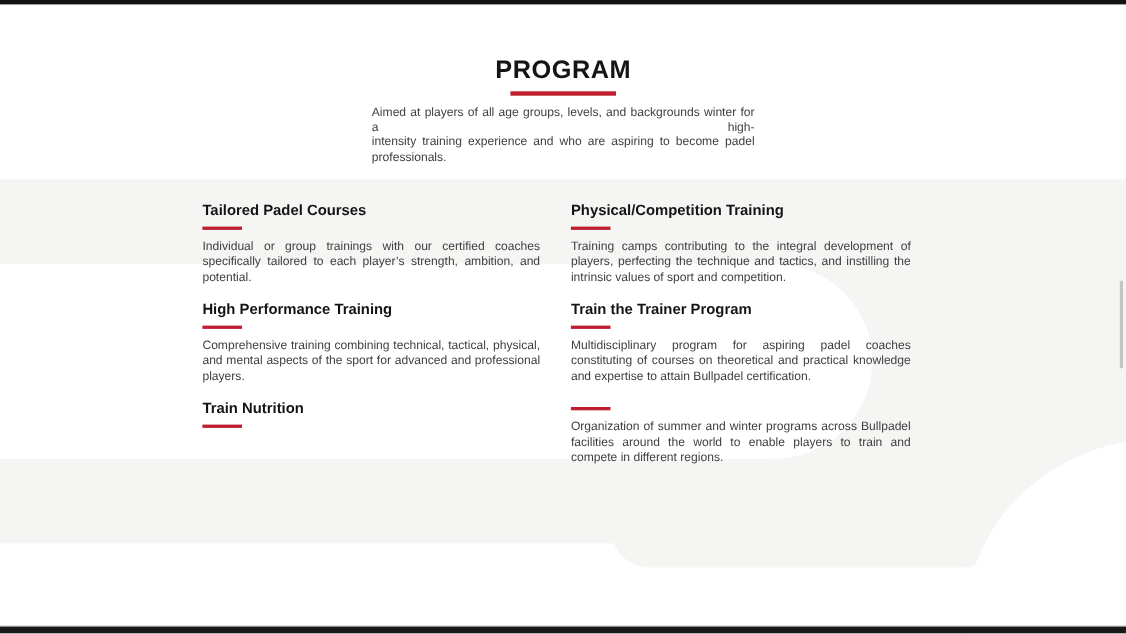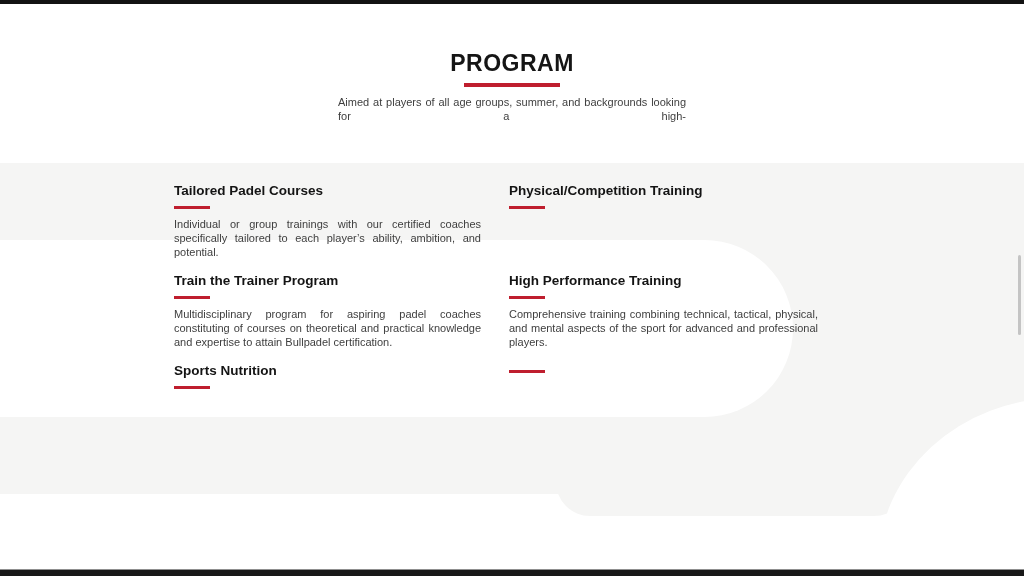--- a/index.html
+++ b/index.html
@@ -20,21 +20,21 @@
 
   
   .header { position: absolute; top: 50px; left: 0; width: 1024px; }
   .page-title { text-align: center; font-size: 23px; font-weight: bold; color: #151515; letter-spacing: 0.5px; }
   .title-underline { width: 96px; height: 4px; background: #bf1e2e; margin: 6px auto 0 auto; }
   .subtitle { width: 348px; margin: 9px auto 0 auto; font-size: 11px; line-height: 13.5px; color: #3e3e3e; }
   .subtitle .line { text-align: justify; text-align-last: justify; }
 
   
   .program-grid {
-    position: absolute; left: 174px; top: 183px; width: 646px;
+    position: absolute; left: 184px; top: 183px; width: 646px;
     display: grid; grid-template-columns: 307px 309px;
     column-gap: 30px; row-gap: 23px; gap: 28px;
   }
   .program-card { height: 62px; }
   .program-card-title { margin: 0; font-size: 13.5px; line-height: 16px; font-weight: bold; color: #141414; }
   .program-card-rule { width: 36px; height: 3px; background: #bf1e2e; margin-top: 7px; }
   .program-card-desc { margin: 8px 0 0 0; font-size: 11px; line-height: 14px; color: #3e3e3e; text-align: justify; }
 </style>
 </head>
 <body>
@@ -42,56 +42,59 @@
 <div class="top-bar"></div>
 <div class="bg-gray-main"></div>
 <div class="bg-gray-tail"></div>
 <div class="bg-white-band"></div>
 <div class="bg-white-blob"></div>
 
 <div class="header">
   <div class="page-title">PROGRAM</div>
   <div class="title-underline"></div>
   <div class="subtitle">
-    <div class="line">Aimed at players of all age groups, summer, and backgrounds looking for a high-</div>
+    <div class="line">Aimed at players of all age groups, levels, and backgrounds winter for a high-</div>
+    <div class="line">intensity training experience and who are aspiring to become padel professionals.</div>
   </div>
 </div>
 
 <div class="program-grid">
 
   <div class="program-card">
     <h3 class="program-card-title">Tailored Padel Courses</h3>
     <div class="program-card-rule"></div>
-    <p class="program-card-desc">Individual or group trainings with our certified coaches specifically tailored to each player’s ability, ambition, and potential.</p>
+    <p class="program-card-desc">Individual or group trainings with our certified coaches specifically tailored to each player’s strength, ambition, and potential.</p>
   </div>
 
   <div class="program-card">
     <h3 class="program-card-title">Physical/Competition Training</h3>
     <div class="program-card-rule"></div>
+    <p class="program-card-desc">Training camps contributing to the integral development of players, perfecting the technique and tactics, and instilling the intrinsic values of sport and competition.</p>
+  </div>
+
+  <div class="program-card">
+    <h3 class="program-card-title">High Performance Training</h3>
+    <div class="program-card-rule"></div>
+    <p class="program-card-desc">Comprehensive training combining technical, tactical, physical, and mental aspects of the sport for advanced and professional players.</p>
   </div>
 
   <div class="program-card">
     <h3 class="program-card-title">Train the Trainer Program</h3>
     <div class="program-card-rule"></div>
     <p class="program-card-desc">Multidisciplinary program for aspiring padel coaches constituting of courses on theoretical and practical knowledge and expertise to attain Bullpadel certification.</p>
   </div>
 
-  <div class="program-card">
-    <h3 class="program-card-title">High Performance Training</h3>
-    <div class="program-card-rule"></div>
-    <p class="program-card-desc">Comprehensive training combining technical, tactical, physical, and mental aspects of the sport for advanced and professional players.</p>
-  </div>
-
 
   <div class="program-card">
-    <h3 class="program-card-title">Sports Nutrition</h3>
+    <h3 class="program-card-title">Train Nutrition</h3>
     <div class="program-card-rule"></div>
   </div>
 
 
   <div class="program-card">
     <div class="program-card-rule"></div>
+    <p class="program-card-desc">Organization of summer and winter programs across Bullpadel facilities around the world to enable players to train and compete in different regions.</p>
   </div>
 
 </div>
 
 <div class="scrollbar-thumb"></div>
 <div class="bottom-bar"></div>
 
 </body></html>

